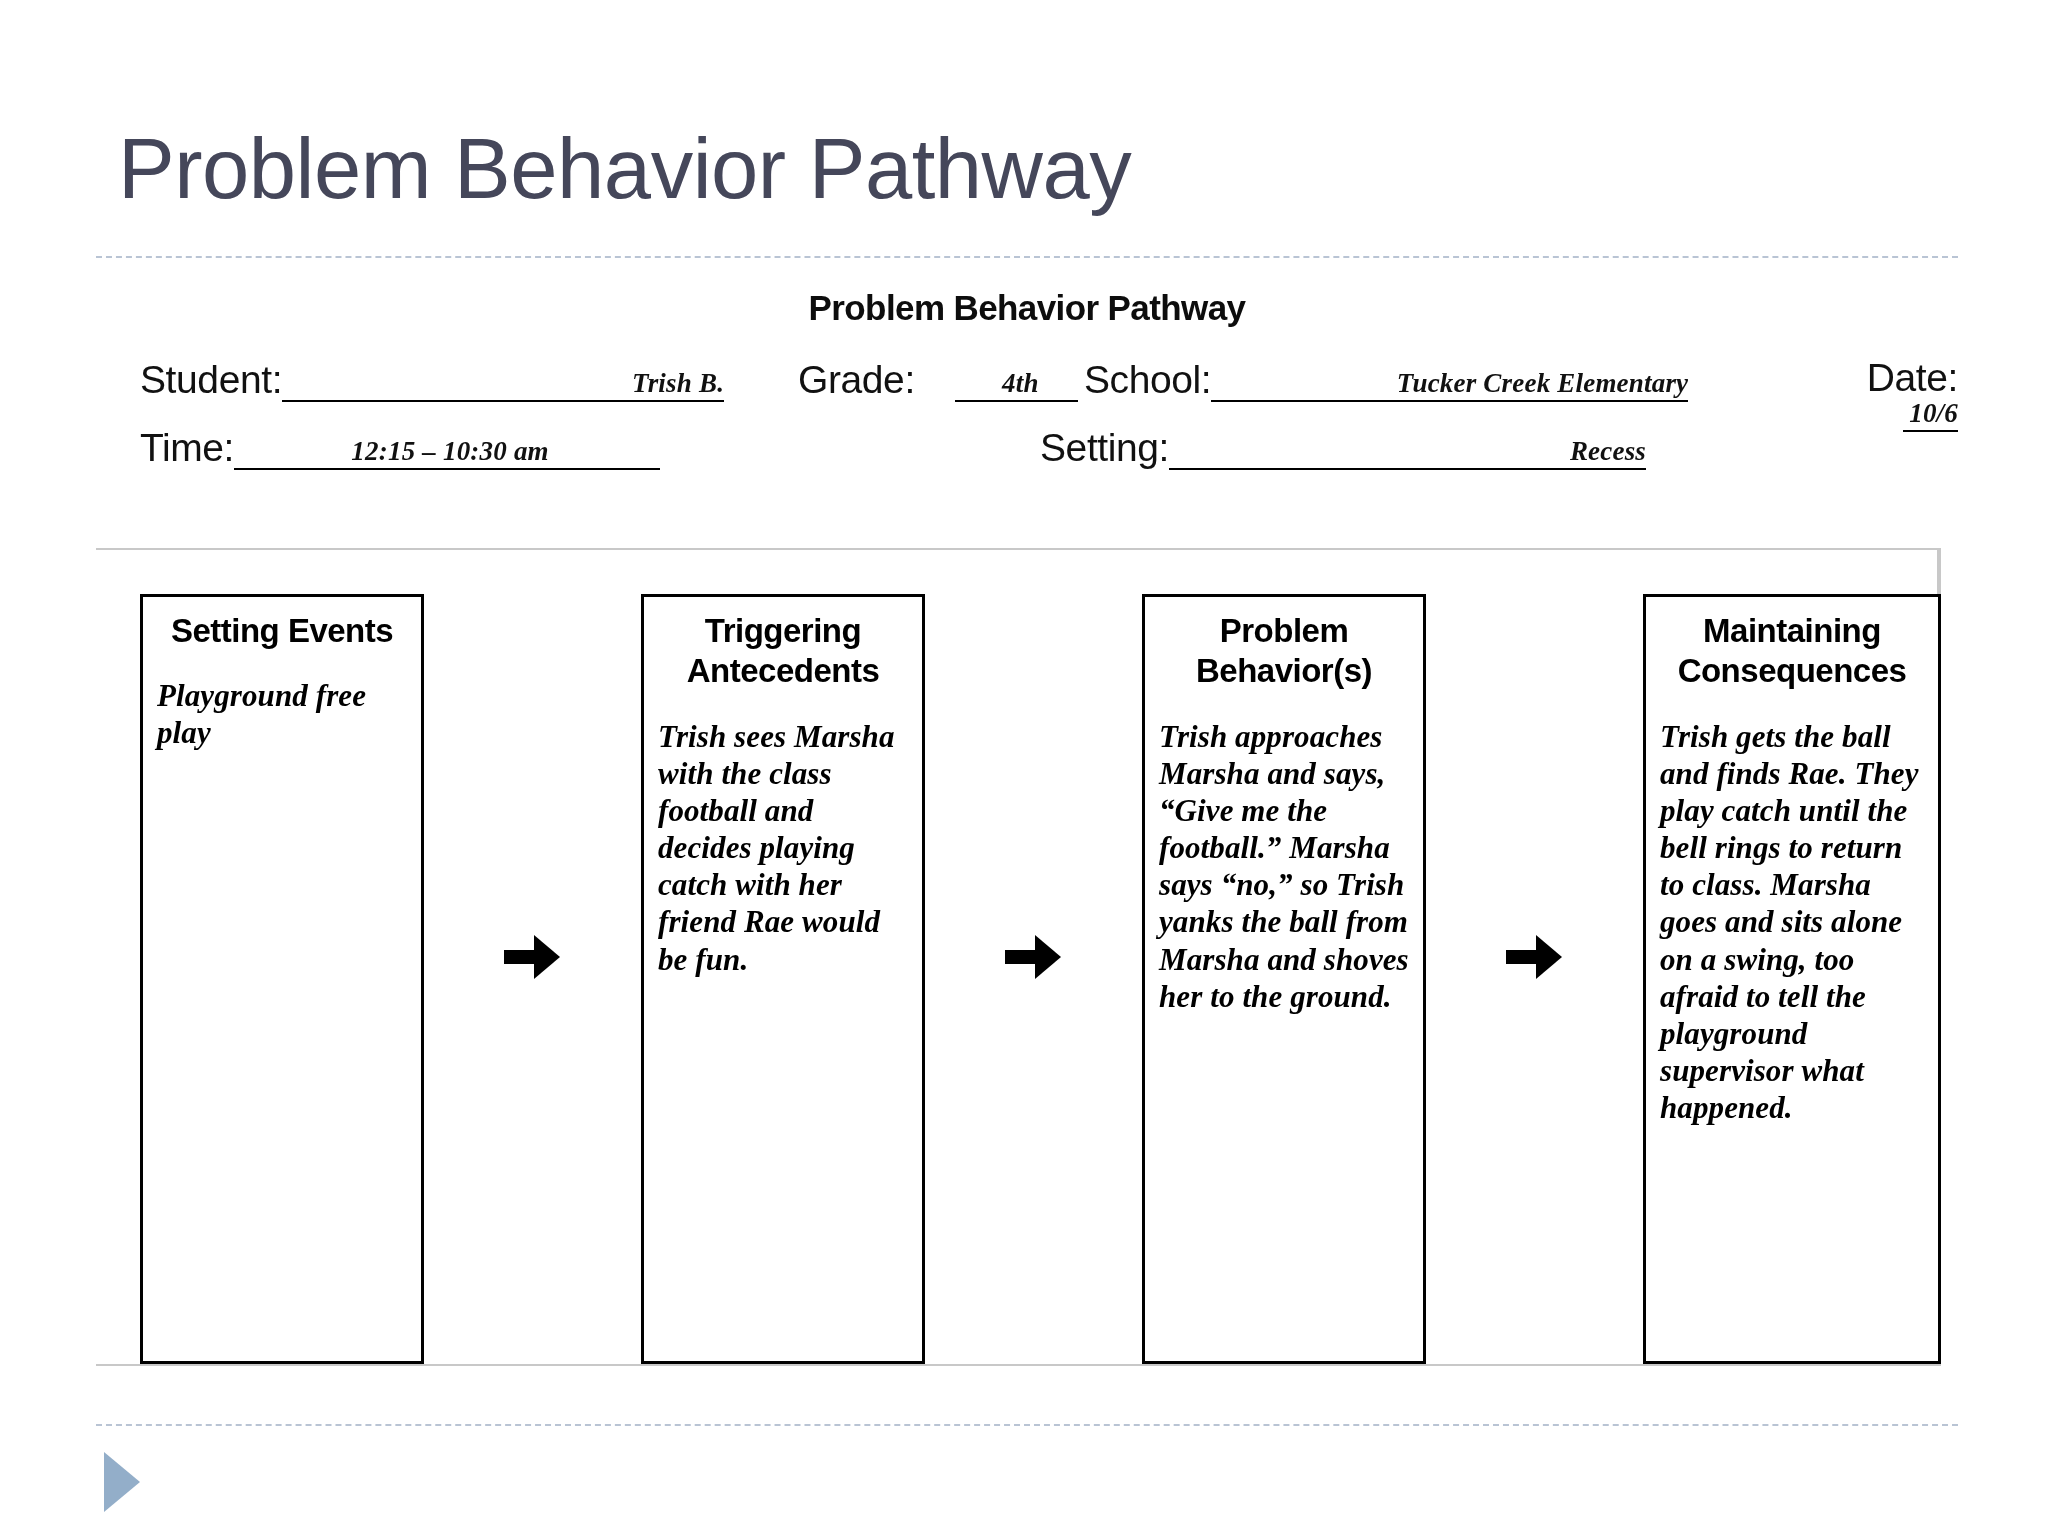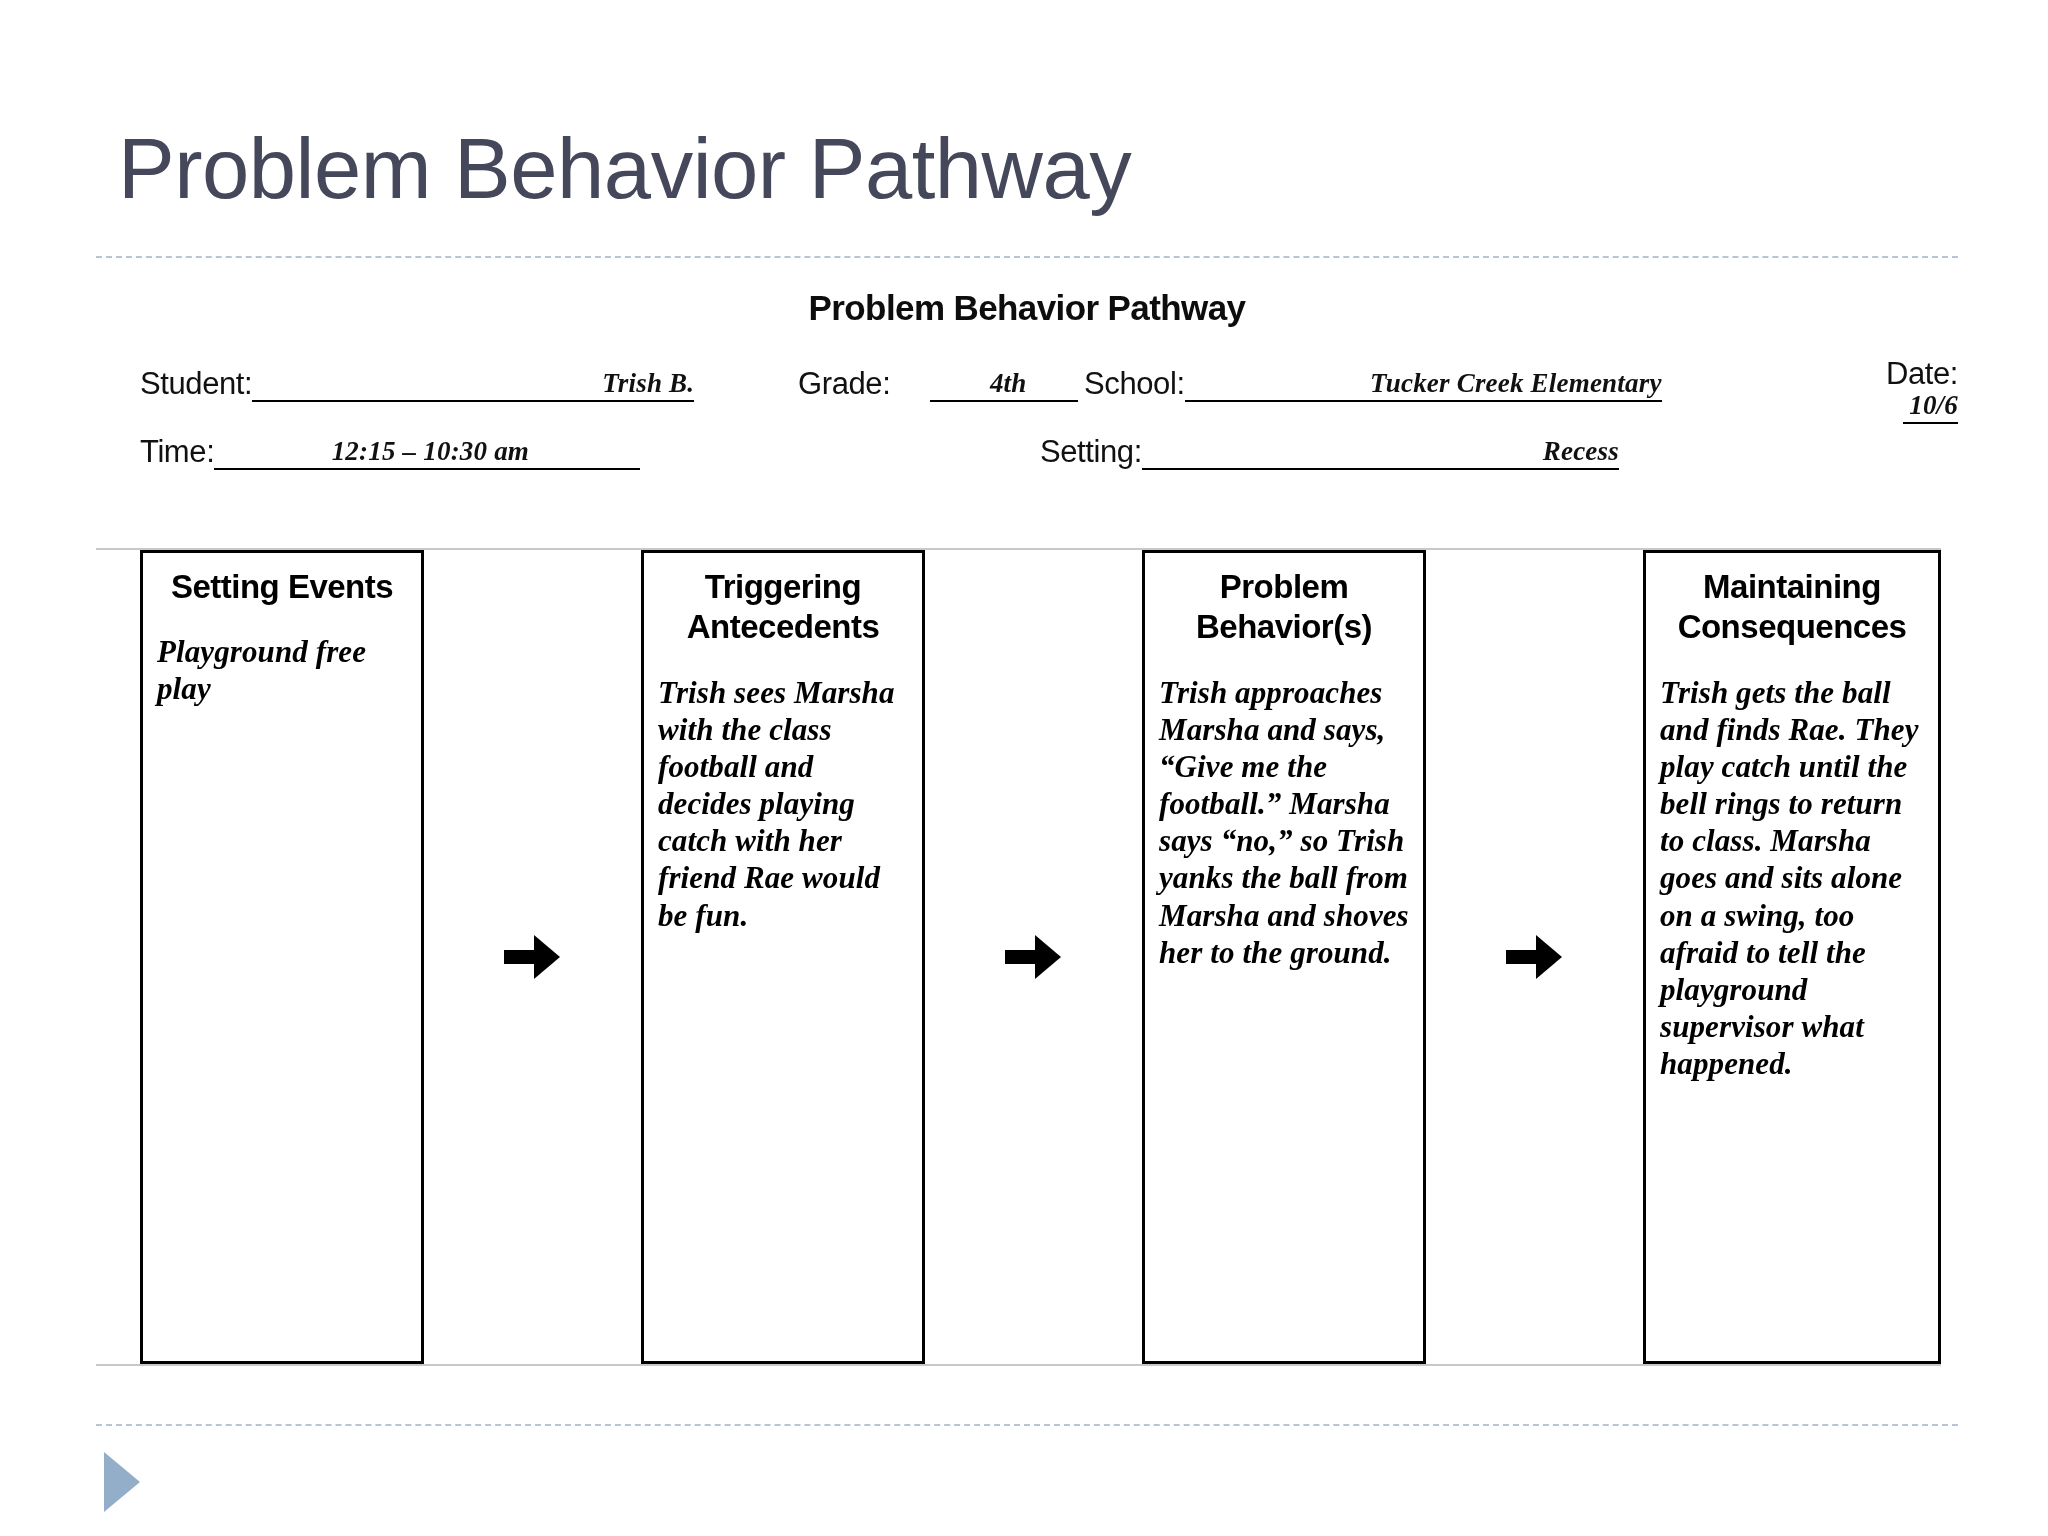--- a/index.html
+++ b/index.html
@@ -93,21 +93,21 @@
   .row-2 { top: 146px; }
 
   .field {
     position: absolute;
     display: flex;
     align-items: flex-end;
     height: 44px;
   }
   .field-label {
     font-family: "Liberation Sans", sans-serif;
-    font-size: 31px;
+    font-size: 39px;
     font-weight: 400;
     color: #111111;
     letter-spacing: -0.4px;
     white-space: nowrap;
     line-height: 1;
     padding-bottom: 3px;
   }
   .field-value {
     flex: 1 1 auto;
     border-bottom: 2.5px solid #000000;
@@ -163,20 +163,21 @@
 
   .col-box {
     border: 3px solid #000000;
     box-sizing: border-box;
     background: #ffffff;
     padding: 14px 14px 8px 14px;
     width: 284px;
     flex: 0 0 284px;
     display: flex;
     flex-direction: column;
+    margin-top: 44px;
   }
   .col-box.wide { width: 298px; flex: 0 0 298px; }
 
   .col-title {
     font-family: "Liberation Sans", sans-serif;
     font-size: 33px;
     font-weight: 700;
     color: #000000;
     text-align: center;
     line-height: 1.22;

